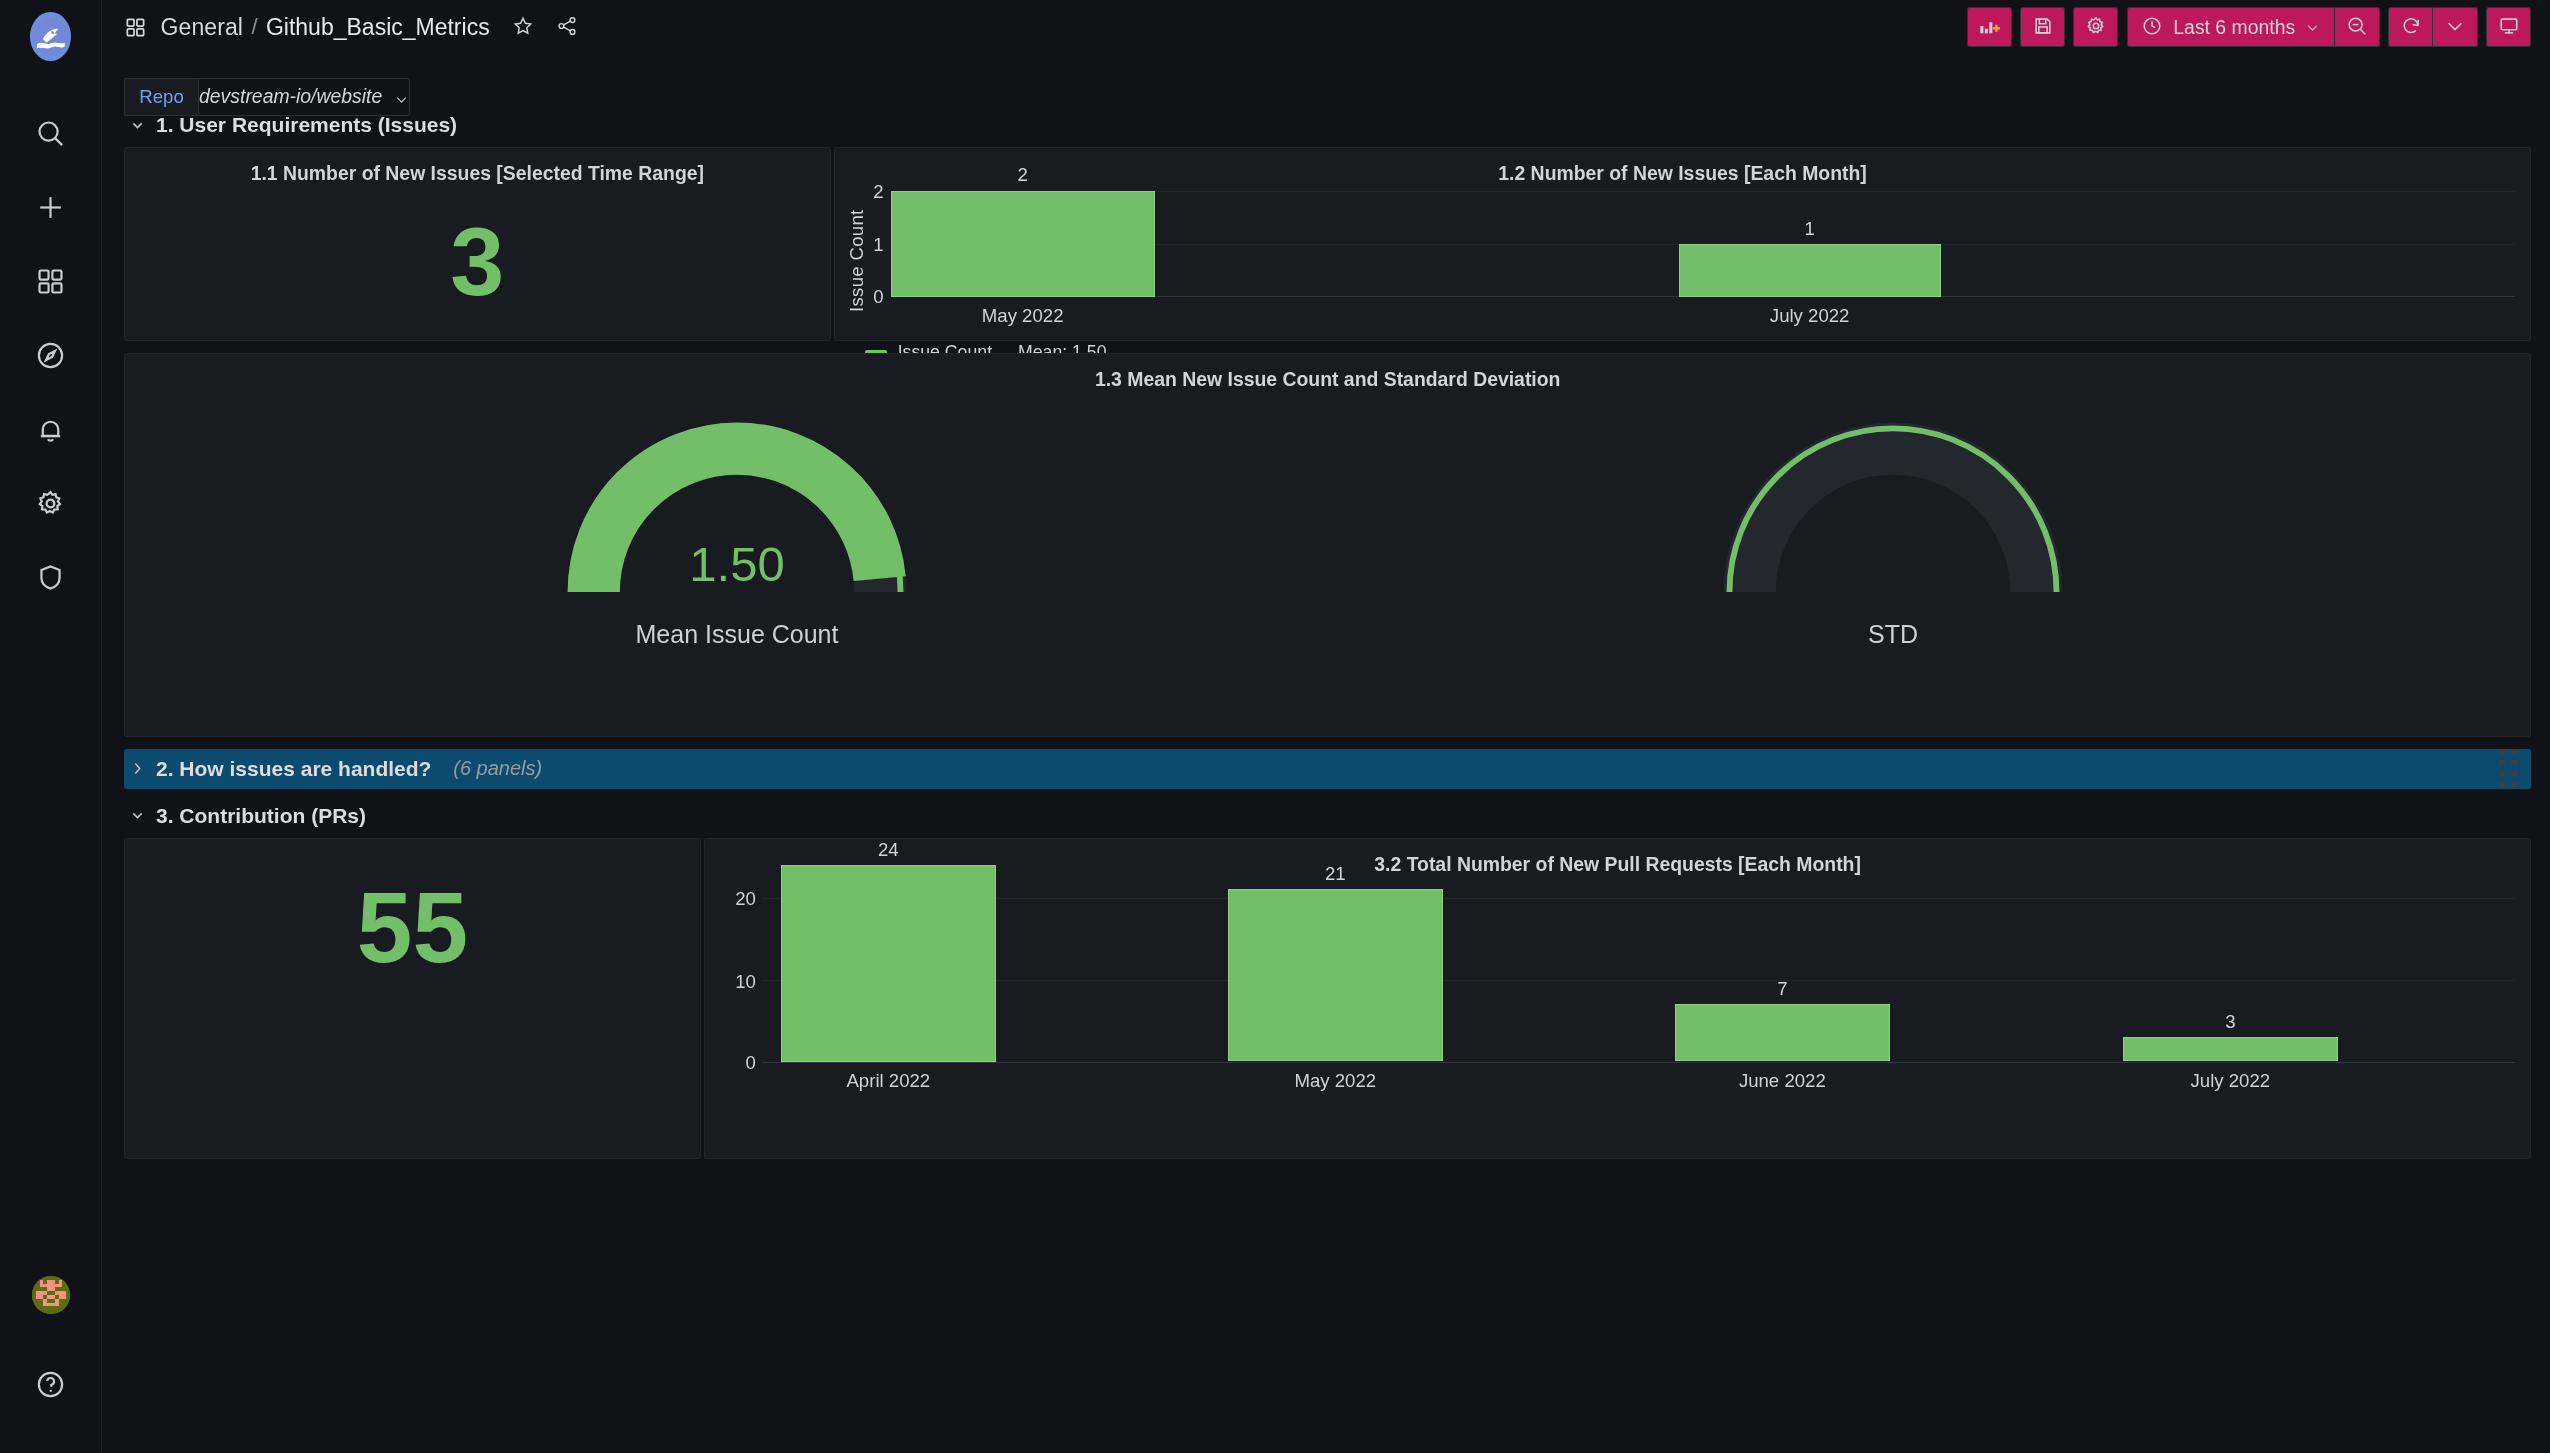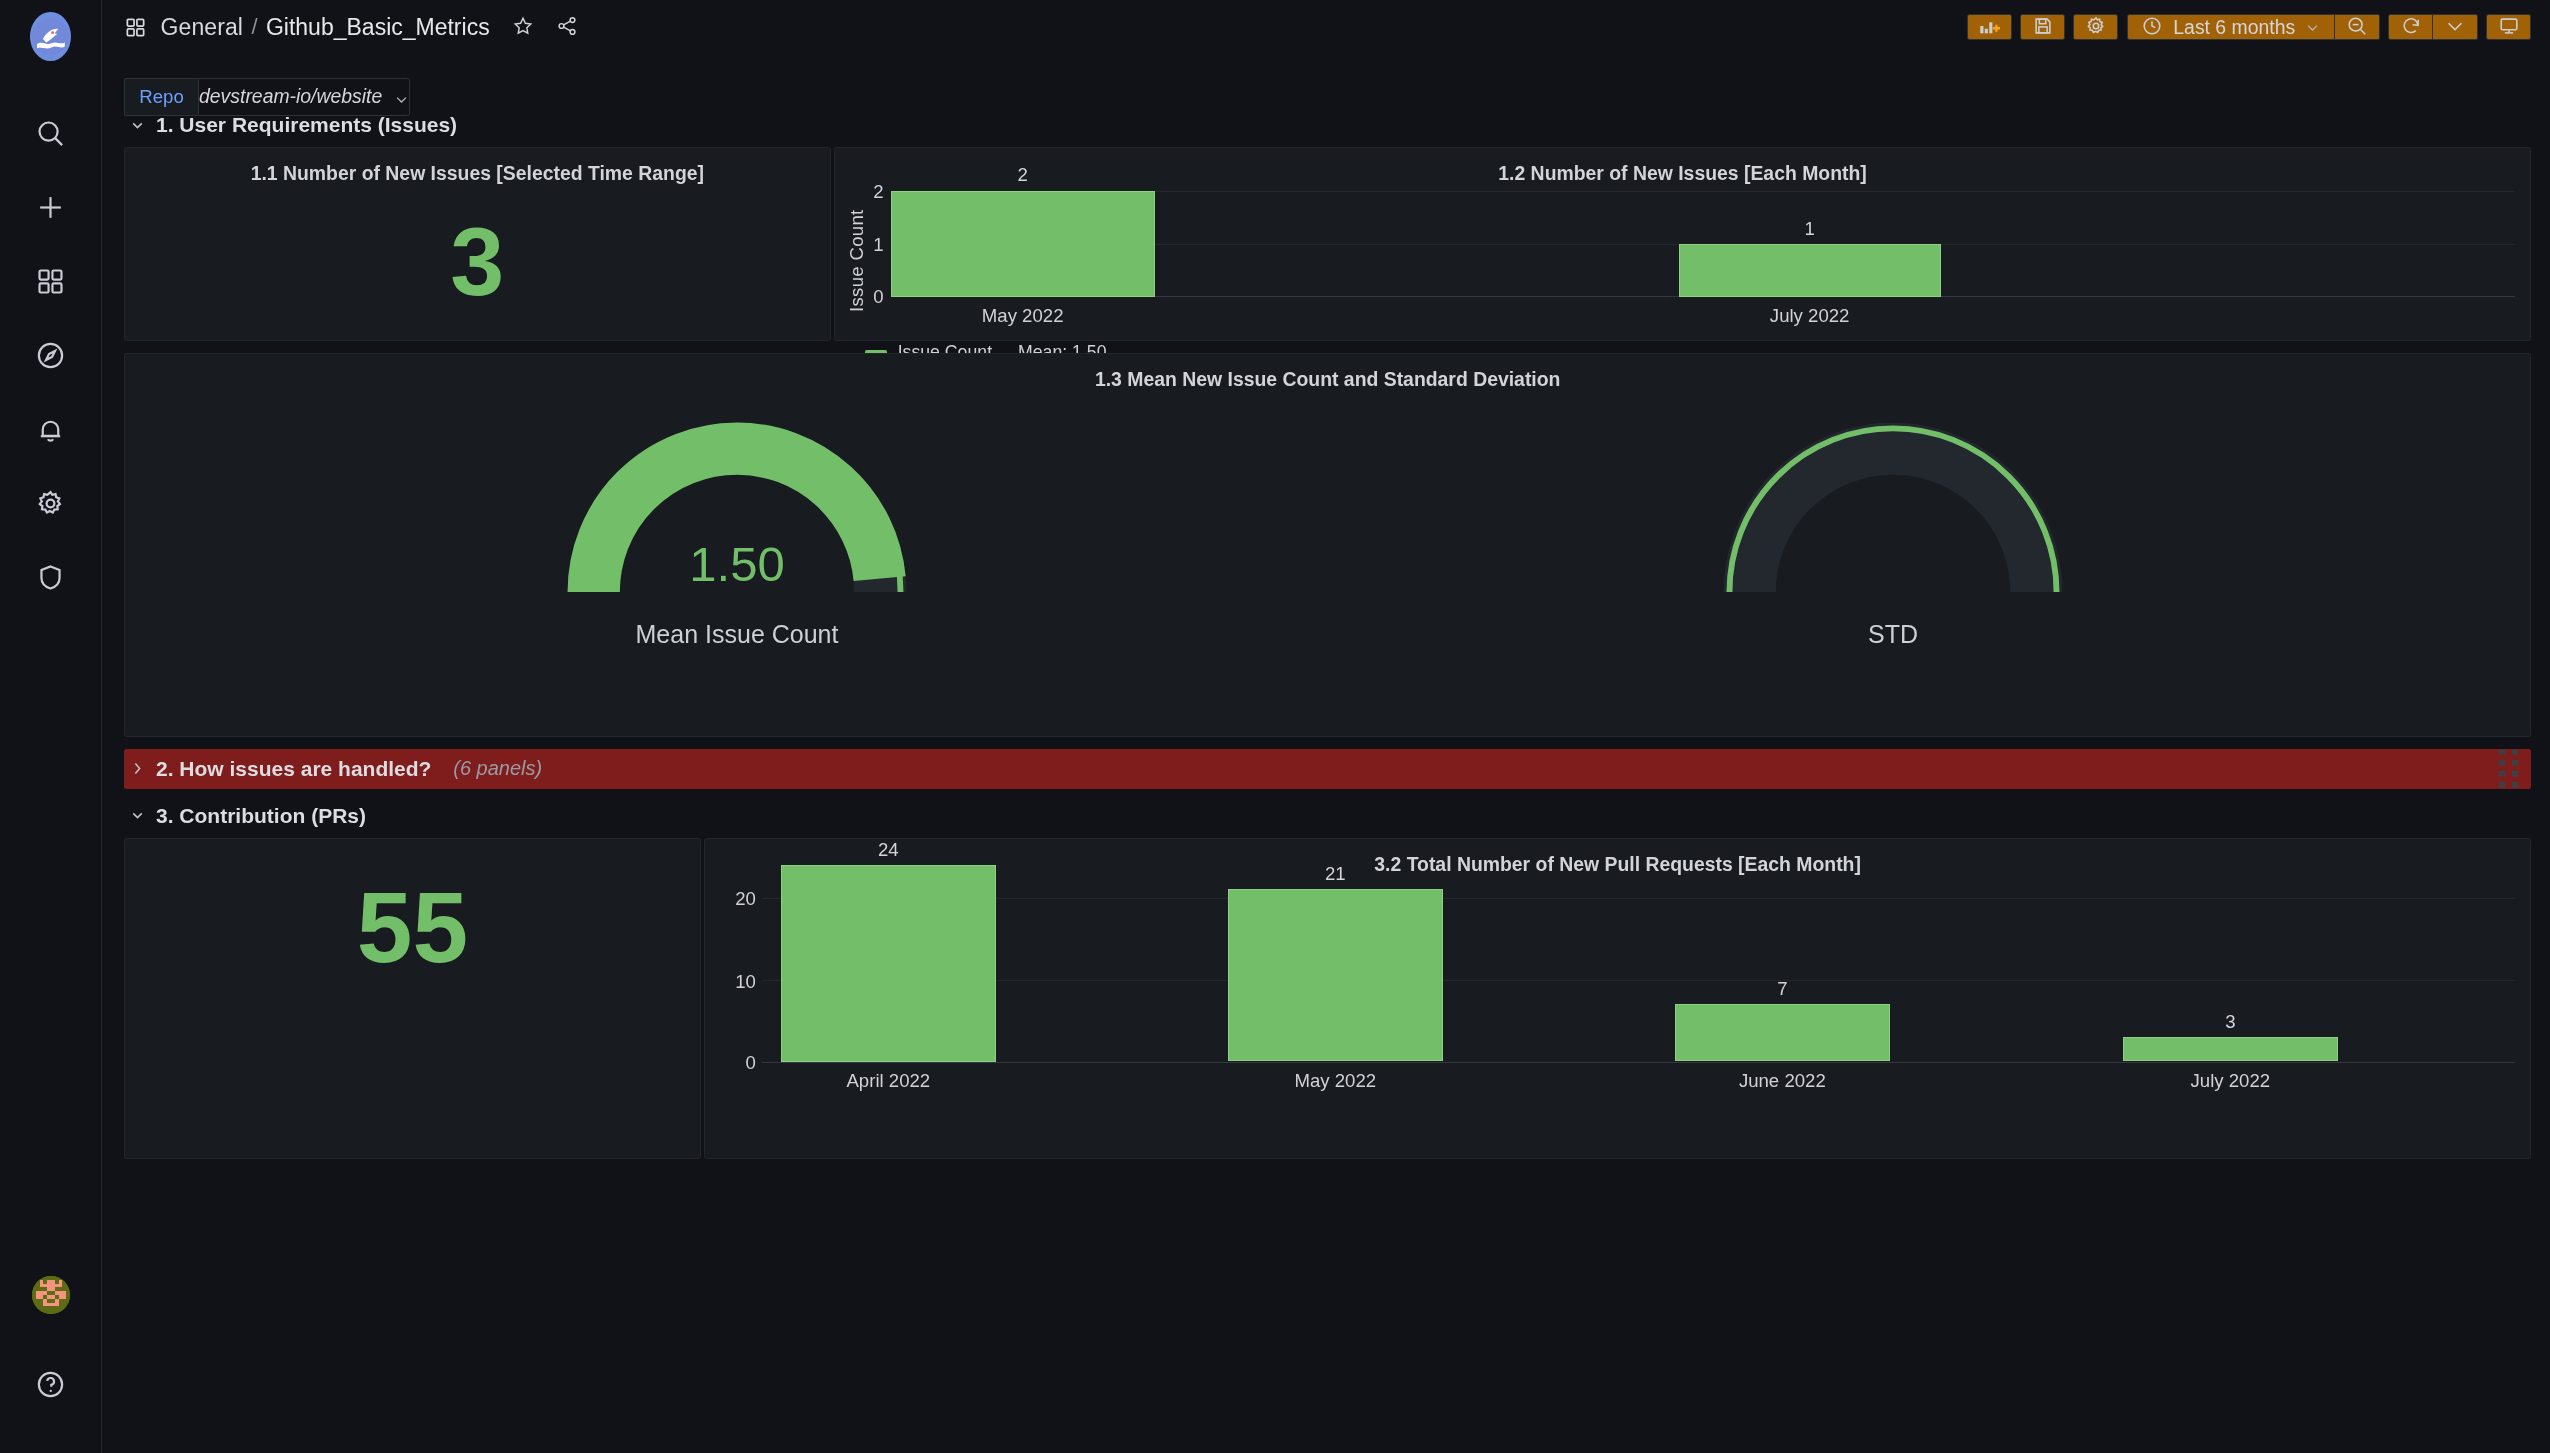--- a/index.html
+++ b/index.html
@@ -59,22 +59,22 @@
   .crumb-sep { color: #8e9099; margin: 0 8.4px; font-size: 22px; }
   .crumb-title { font-size: 23px; color: #e7e8ea; }
   .title-actions { display: flex; align-items: center; margin-left: 20px; gap: 17px; }
   .icon-btn-plain {
     width: 27px; height: 27px; display: flex; align-items: center; justify-content: center;
     cursor: pointer;
   }
   .icon-btn-plain svg { width: 22px; height: 22px; stroke: #d2d4d9; fill: none; stroke-width: 1.6; }
   .topbar-right { margin-left: auto; display: flex; align-items: center; gap: 8.4px; }
   .tb-btn {
-    height: 26px; min-width: 45px;
-    background: #a16207; border: 0.8px solid #2c3235; border-radius: 2.5px;
+    height: 40px; min-width: 45px;
+    background: #be185d; border: 0.8px solid #2c3235; border-radius: 2.5px;
     display: flex; align-items: center; justify-content: center;
     cursor: pointer; padding: 0 10px;
   }
   .tb-btn svg { width: 22px; height: 22px; stroke: #ccced4; fill: none; stroke-width: 1.7; }
   .tb-group { display: flex; align-items: center; }
   .tb-group .tb-btn { border-radius: 0; border-left-width: 0; }
   .tb-group .tb-btn:first-child { border-radius: 2.5px 0 0 2.5px; border-left-width: 0.8px; }
   .tb-group .tb-btn:last-child { border-radius: 0 2.5px 2.5px 0; }
   .time-btn { padding: 0 13.5px; gap: 10px; }
   .time-label { font-size: 19.4px; color: #d4d6db; }
@@ -102,21 +102,21 @@
   .row-header {
     display: flex; align-items: center; gap: 10px;
     height: 44px; padding-left: 5px;
     color: #d8d9de; cursor: pointer;
   }
   .row-header .row-chev { width: 17px; height: 17px; display: flex; align-items: center; }
   .row-header .row-chev svg { width: 17px; height: 17px; stroke: #c0c2c8; stroke-width: 2.2; fill: none; }
   .row-title { font-size: 21px; font-weight: bold; color: #dcdde1; }
   .row-count { font-size: 20px; color: #9a9ca4; font-style: italic; margin-left: 11.8px; }
   .row-collapsed {
-    background: #7f1d1d; border-radius: 2.5px; height: 40px;
+    background: #0c4a6e; border-radius: 2.5px; height: 40px;
     margin-bottom: 5px; position: relative;
   }
   .drag-dots {
     position: absolute; right: 13.5px; top: 50%; transform: translateY(-50%);
     display: grid; grid-template-columns: repeat(2, 5.9px); gap: 5px 6.8px;
   }
   .drag-dots i { width: 5.9px; height: 5.9px; background: #3b3f46; display: block; }
 
   .panels { display: flex; gap: 3px; }
   .panel {

